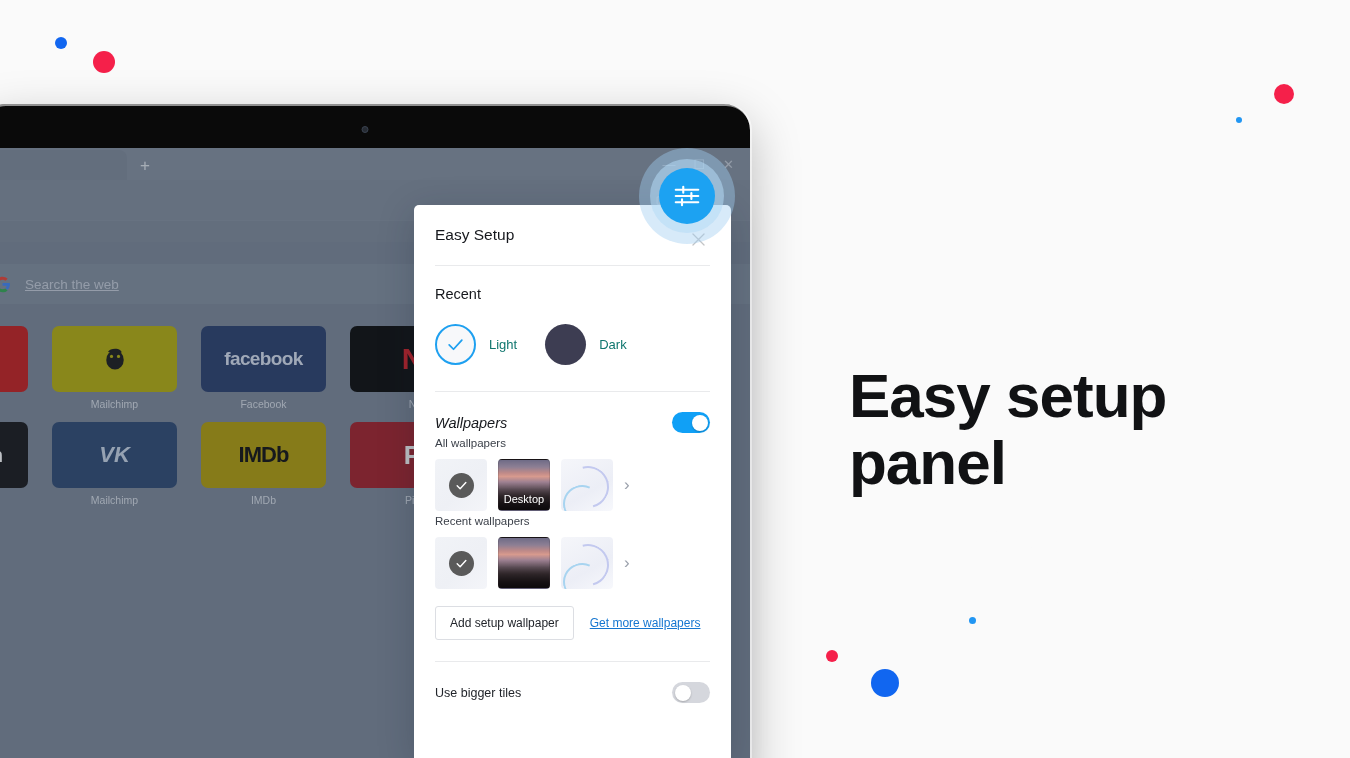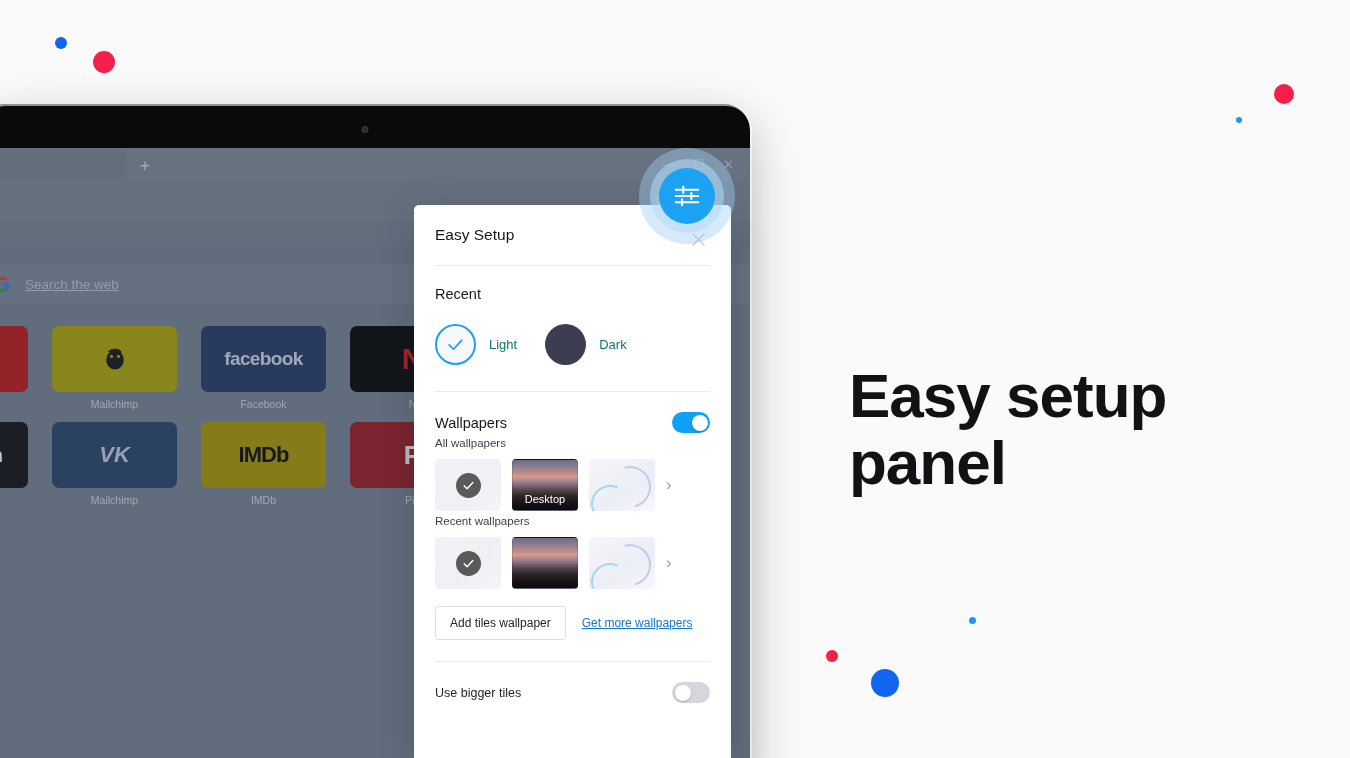--- a/index.html
+++ b/index.html
@@ -166,21 +166,21 @@
     position:absolute; top:2.5px; width:16px; height:16px;
     border-radius:50%; background:#fff;
     box-shadow:0 1px 2px rgba(0,0,0,.22);
   }
   .toggle.on .knob { right:2.5px; }
   .toggle.off .knob { left:2.5px; }
 
   .sublabel { font-size:11.5px; color:#3a3f48; margin:4px 0 10px 0; }
   .thumbrow { display:flex; align-items:center; gap:11px; }
   .thumb {
-    width:66px; height:52px; border-radius:4px;
+    width:52px; height:52px; border-radius:4px;
     position:relative; overflow:hidden; flex:none;
   }
   .thumb-plain {
     background:linear-gradient(135deg,#f1f3f7 0%,#eef0f5 55%,#f4f5f9 100%);
     display:flex; align-items:center; justify-content:center;
   }
   .check-circle {
     width:25px; height:25px; border-radius:50%; background:#5a5a5a;
     display:flex; align-items:center; justify-content:center;
   }
@@ -386,21 +386,21 @@
       <div class="theme-opt">
         <span class="swatch-dark"></span>
         <span class="theme-label">Dark</span>
       </div>
     </div>
   </div>
   <div class="divider"></div>
 
   <div class="section">
     <div class="sec-head-row">
-      <span class="sec-title" style="margin-bottom:0;">Wallpapers</span>
+      <span class="sec-title" style="margin-bottom:0;font-style:italic;">Wallpapers</span>
       <span class="toggle on">
           <i class="knob"></i>
         </span>
     </div>
 
     <div class="sublabel">All wallpapers</div>
     <div class="thumbrow">
       <div class="thumb thumb-plain">
         <span class="check-circle">
           <svg width="13" height="13" viewBox="0 0 24 24" fill="none" stroke="#fff" stroke-width="2.6" stroke-linecap="round" stroke-linejoin="round">
@@ -429,21 +429,21 @@
       </div>
       <div class="thumb thumb-photo"></div>
       <div class="thumb thumb-abstract">
         <i class="arc1"></i>
           <i class="arc2"></i>
       </div>
       <span class="chev">›</span>
     </div>
 
     <div id="wall-actions">
-      <button id="add-wallpaper-btn">Add tiles wallpaper</button>
+      <button id="add-wallpaper-btn">Add setup wallpaper</button>
       <a id="get-more-link">Get more wallpapers</a>
     </div>
   </div>
   <div class="divider"></div>
 
   <div class="section">
     <div id="appearance-row">
       <span id="bigger-tiles-label">Use bigger tiles</span>
       <span class="toggle off">
           <i class="knob"></i>

